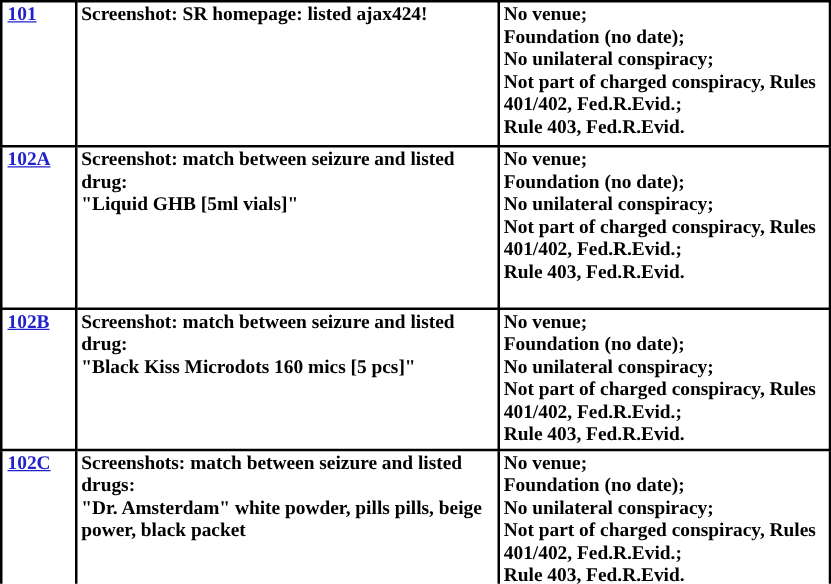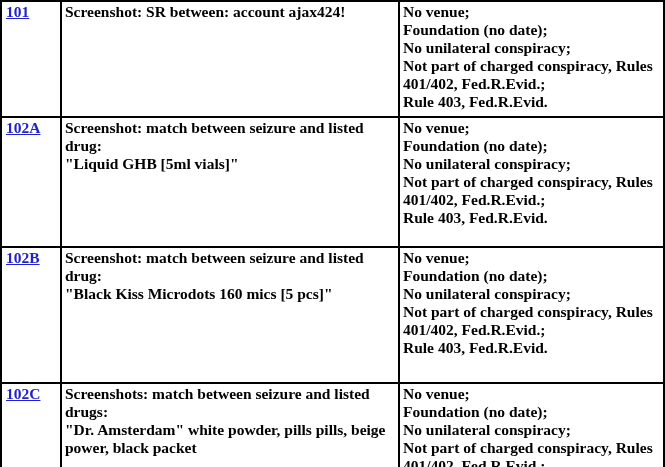--- a/index.html
+++ b/index.html
@@ -21,21 +21,21 @@
     margin: 0;
     font-weight: bold;
   }
   td {
     border: 2px solid var(--border-color);
     vertical-align: top;
     padding: 1px 4px 1px 3px;
   }
   tr.row-1 td { height: 116px; }
   tr.row-2 td { height: 130px; }
-  tr.row-3 td { height: 136px; }
+  tr.row-3 td { height: 113px; }
   tr.row-4 td { height: 106px; }
   td.col-exhibit { padding-left: 4px; }
   a.exhibit-link {
     color: var(--link-blue);
     text-decoration: underline;
     cursor: pointer;
   }
   .pre { white-space: pre-line; }
   .objection { white-space: pre-line; }
 </style>
@@ -46,21 +46,21 @@
   <colgroup>
     <col style="width:60px">
     <col style="width:338px">
     <col style="width:265px">
   </colgroup>
   <tbody>
     <tr class="row-1">
       <td class="col-exhibit">
         <a class="exhibit-link" href="#">101</a>
       </td>
-      <td class="col-desc pre">Screenshot: SR between: account ajax424!</td>
+      <td class="col-desc pre">Screenshot: SR homepage: listed ajax424!</td>
       <td class="col-obj">
         <div class="objection">No venue;</div>
         <div class="objection">Foundation (no date);</div>
         <div class="objection">No unilateral conspiracy;</div>
         <div class="objection">Not part of charged conspiracy, Rules
 401/402, Fed.R.Evid.;</div>
         <div class="objection">Rule 403, Fed.R.Evid.</div>
       </td>
     </tr>
     <tr class="row-2">

